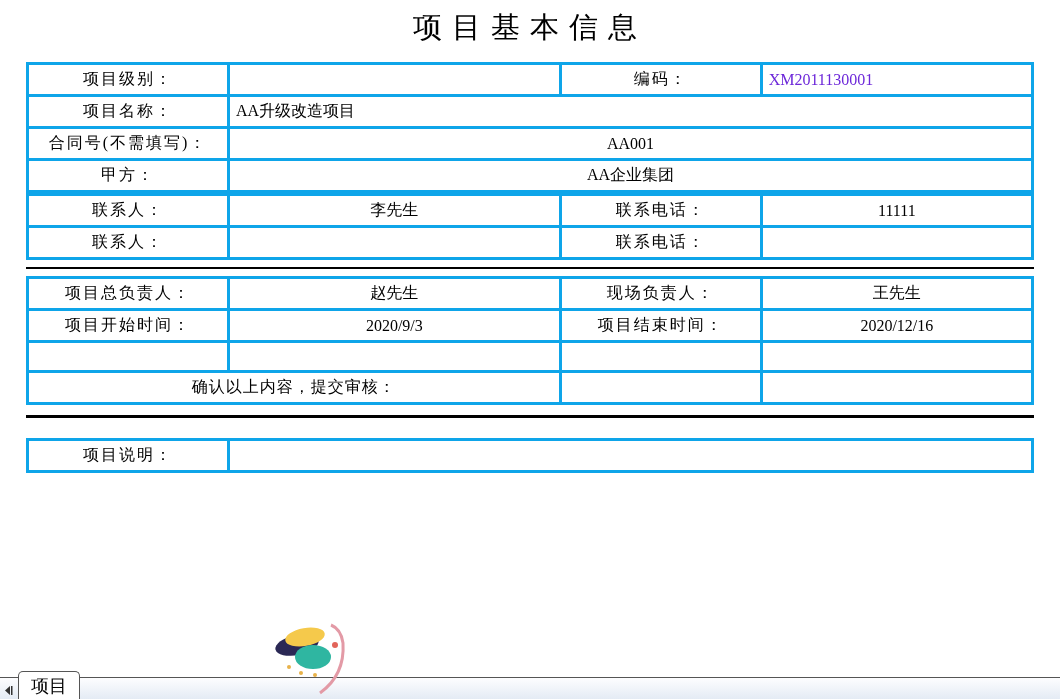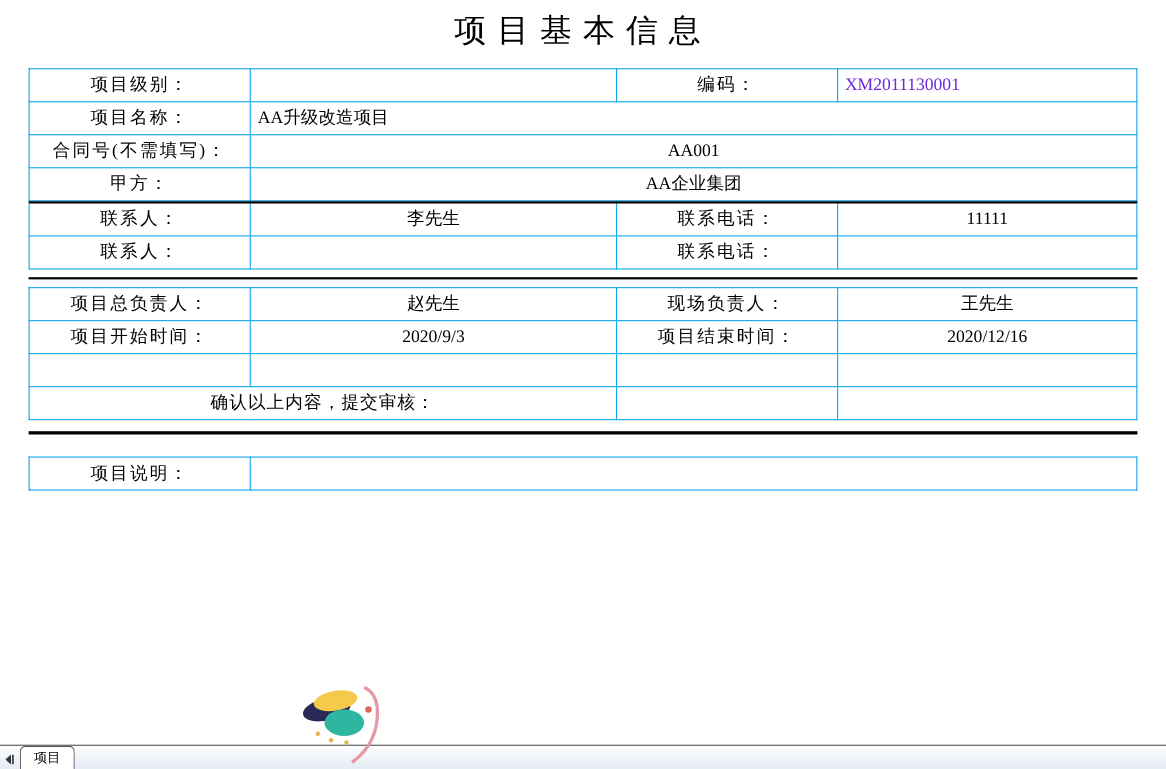--- a/index.html
+++ b/index.html
@@ -21,21 +21,21 @@
       letter-spacing: 10px;
       padding: 8px 0 14px 0;
       font-weight: normal;
     }
     table.form {
       width: 100%;
       border-collapse: collapse;
       table-layout: fixed;
     }
     table.form td {
-      border: 1px solid #0ea5e9;
+      border: 3px solid #0ea5e9;
       padding: 4px 6px;
       height: 30px;
       background: #fff;
       vertical-align: middle;
     }
     td.lbl {
       background: #f0f0f0;
       text-align: center;
       letter-spacing: 2px;
     }
@@ -74,21 +74,21 @@
     .tab-bar {
       position: absolute;
       left: 0;
       bottom: 0;
       width: 100%;
       height: 22px;
       display: flex;
       align-items: flex-end;
       border-top: 1px solid #555;
       background: linear-gradient(#fdfdff, #e4ebf4);
-      font-size: 12px;
+      font-size: 18px;
       font-family: "SimSun", serif;
     }
     .tab-nav {
       display: flex;
       align-items: center;
       padding: 0 2px;
     }
     .tab-nav .icon {
       width: 12px;
       height: 18px;

